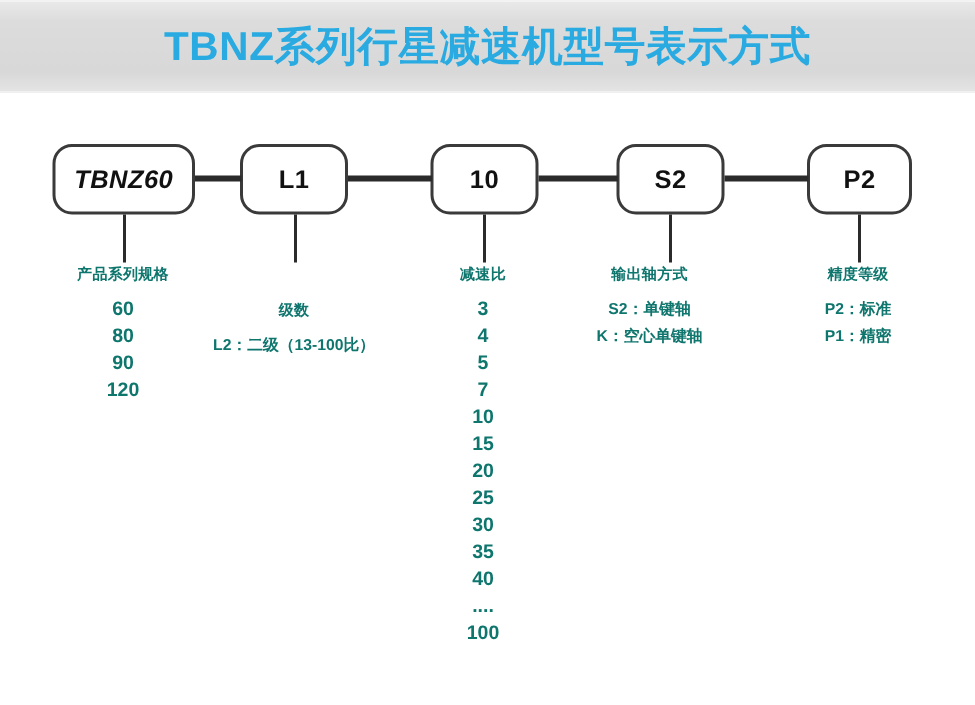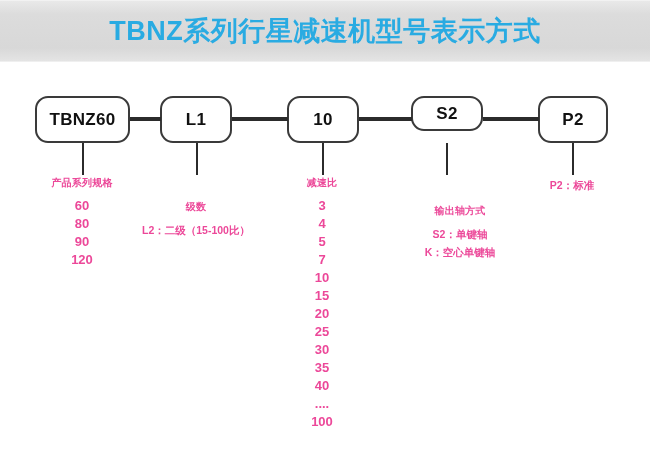--- a/index.html
+++ b/index.html
@@ -76,21 +76,21 @@
 
   .drop-line {
     position: absolute;
     width: 2px;
     background: #2b2b2b;
   }
 
   .column {
     position: absolute;
     text-align: center;
-    color: #ec4899;
+    color: #0f766e;
   }
   .col-heading {
     font-size: 10px;
     font-weight: bold;
     margin-bottom: 7px;
     white-space: nowrap;
     letter-spacing: 0.2px;
   }
   .col-entry {
     font-size: 10.5px;
@@ -104,30 +104,30 @@
 </style>
 </head>
 <body>
 
 <div id="header-bar">
   <div id="header-title">TBNZ系列行星减速机型号表示方式</div>
 </div>
 
 <div id="diagram">
 
-  <div class="code-box" style="left:35px; top:34px; width:95px; height:47px;">
+  <div class="code-box" style="left:35px; top:34px; width:95px; height:47px;font-style:italic;">
     <span>TBNZ60</span>
   </div>
   <div class="code-box" style="left:160px; top:34px; width:72px; height:47px;">
     <span>L1</span>
   </div>
   <div class="code-box" style="left:287px; top:34px; width:72px; height:47px;">
     <span>10</span>
   </div>
-  <div class="code-box" style="left:411px; top:34px; width:72px; height:35px;">
+  <div class="code-box" style="left:411px; top:34px; width:72px; height:47px;">
     <span>S2</span>
   </div>
   <div class="code-box" style="left:538px; top:34px; width:70px; height:47px;">
     <span>P2</span>
   </div>
 
   <div class="connector" style="left:130px; top:55px; width:31px;"></div>
   <div class="connector" style="left:232px; top:55px; width:56px;"></div>
   <div class="connector" style="left:359px; top:55px; width:53px;"></div>
   <div class="connector" style="left:483px; top:55px; width:56px;"></div>
@@ -141,43 +141,45 @@
   <div class="column" style="left:12px; top:114px; width:140px;">
     <div class="col-heading">产品系列规格</div>
     <div class="col-entry numeric">60</div>
     <div class="col-entry numeric">80</div>
     <div class="col-entry numeric">90</div>
     <div class="col-entry numeric">120</div>
   </div>
 
   <div class="column" style="left:116px; top:114px; width:160px;margin-top:24px;">
     <div class="col-heading">级数</div>
-    <div class="col-entry">L2：二级（15-100比）</div>
+    <div class="col-entry">L2：二级（13-100比）</div>
   </div>
 
   <div class="column" style="left:262px; top:114px; width:120px;">
     <div class="col-heading">减速比</div>
     <div class="col-entry numeric">3</div>
     <div class="col-entry numeric">4</div>
     <div class="col-entry numeric">5</div>
     <div class="col-entry numeric">7</div>
     <div class="col-entry numeric">10</div>
     <div class="col-entry numeric">15</div>
     <div class="col-entry numeric">20</div>
     <div class="col-entry numeric">25</div>
     <div class="col-entry numeric">30</div>
     <div class="col-entry numeric">35</div>
     <div class="col-entry numeric">40</div>
     <div class="col-entry numeric">....</div>
     <div class="col-entry numeric">100</div>
   </div>
 
-  <div class="column" style="left:395px; top:114px; width:130px;margin-top:28px;">
+  <div class="column" style="left:368px; top:114px; width:130px;">
     <div class="col-heading">输出轴方式</div>
     <div class="col-entry">S2：单键轴</div>
     <div class="col-entry">K：空心单键轴</div>
   </div>
 
   <div class="column" style="left:512px; top:114px; width:120px;">
+    <div class="col-heading">精度等级</div>
     <div class="col-entry">P2：标准</div>
+    <div class="col-entry">P1：精密</div>
   </div>
 
 </div>
 
 </body></html>

